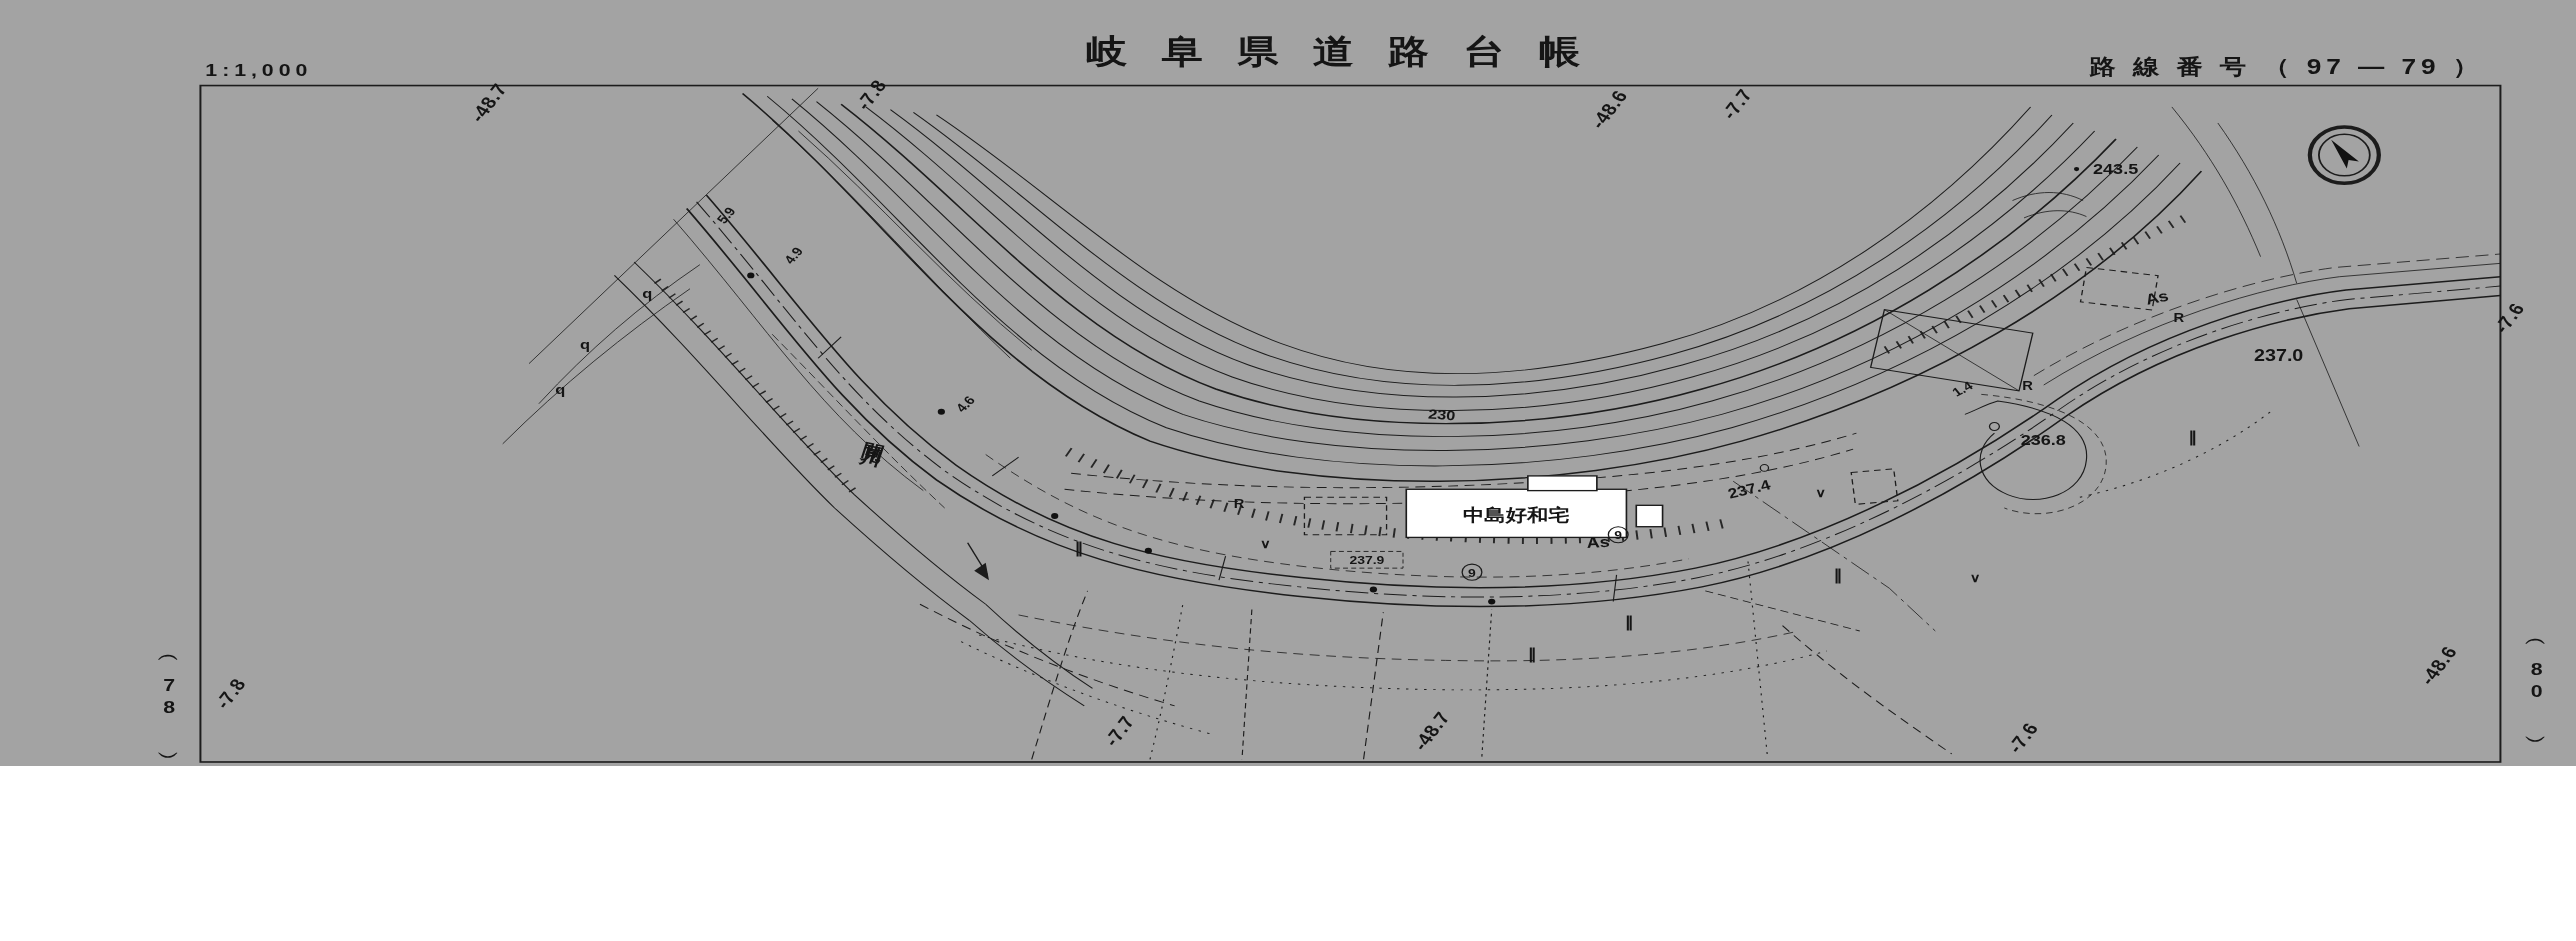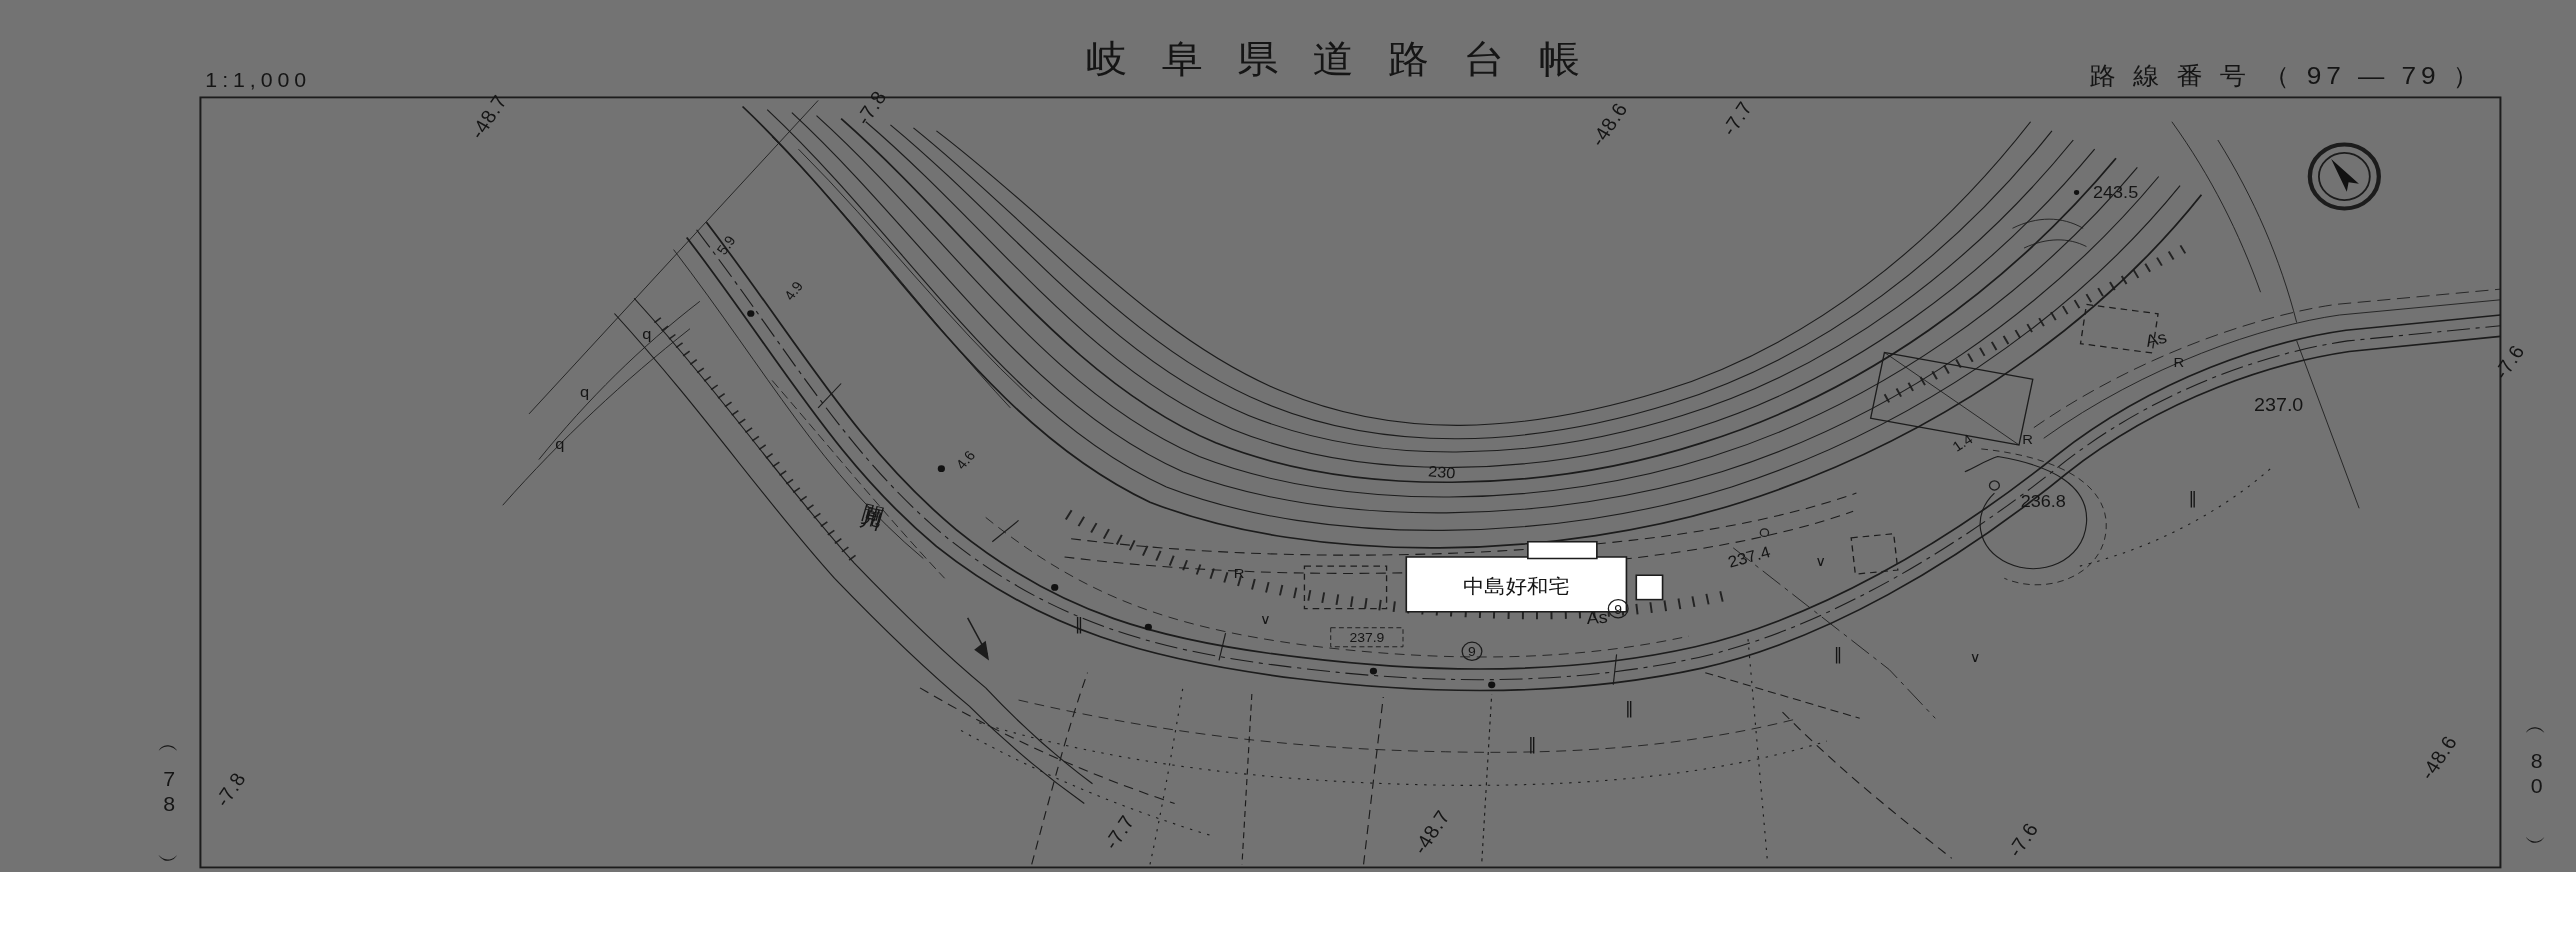--- a/index.html
+++ b/index.html
@@ -1,17 +1,17 @@
 <!DOCTYPE html>
 <html style="font-size:9.6px"><head>
 <meta charset="utf-8">
 <style>
   html,body{margin:0;padding:0;background:#ffffff;}
-  .page{position:relative;width:2576px;height:872px;background:#737373;overflow:hidden;
-        font-family:"Liberation Sans",sans-serif;}
+  .page{position:relative;width:2576px;height:766px;background:#a3a3a3;overflow:hidden;
+        font-family:"Liberation Sans",sans-serif;font-weight:bold;}
   svg{display:block;width:100%;height:100%;}
   text{fill:#151515;font-family:"Liberation Sans",sans-serif;}
   .ln{fill:none;stroke:#1c1c1c;stroke-width:.7;}
   .thin{stroke-width:.55;}
   .thick{stroke-width:1.1;}
   .dash{stroke-dasharray:6 4;}
   .dash2{stroke-dasharray:4 3;}
   .dot{stroke-dasharray:1.5 4;}
   .dashdot{stroke-dasharray:14 3.5 2.5 3.5;}
   .comb{fill:none;stroke:#1c1c1c;stroke-width:7;stroke-dasharray:1.2 7.5;}

